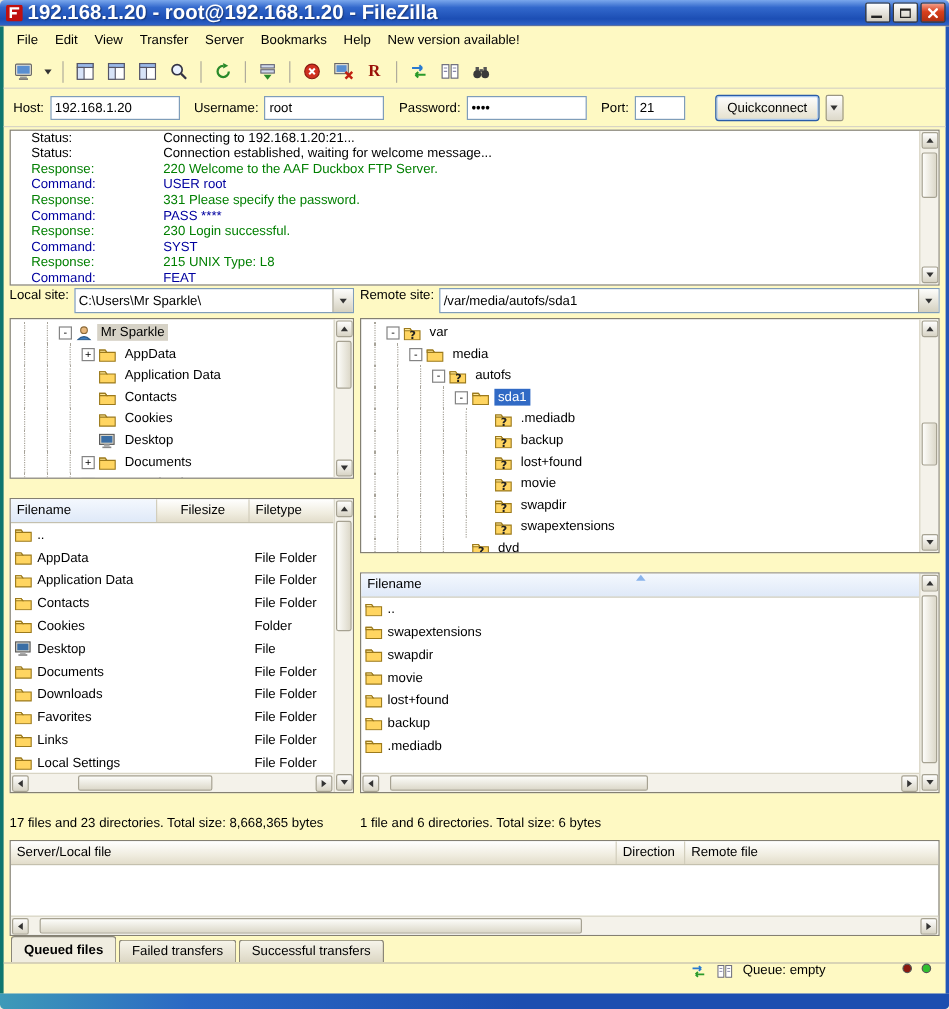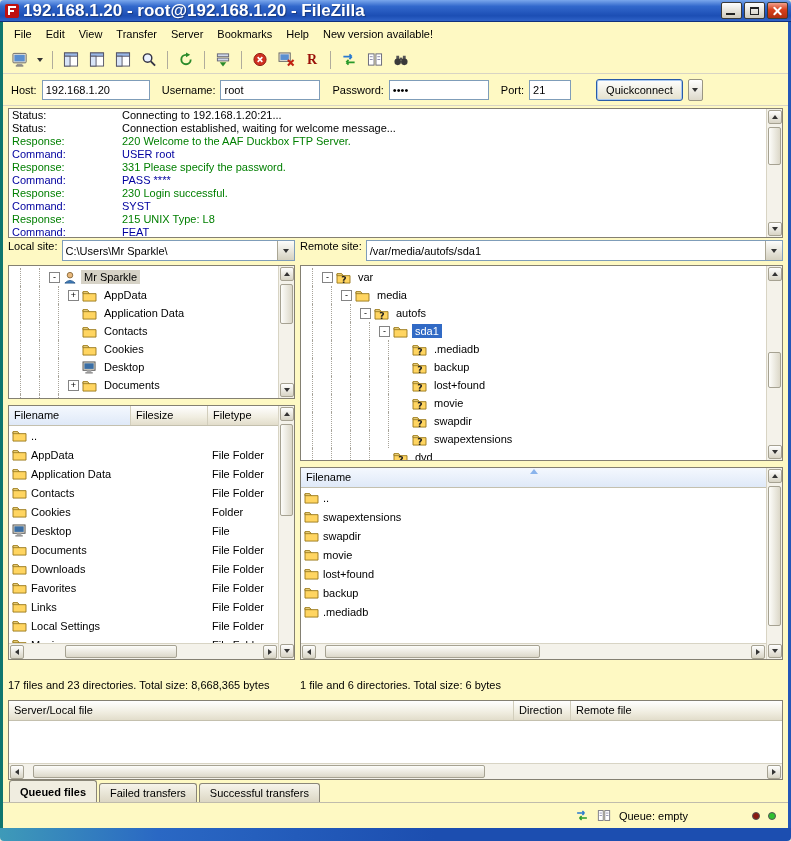--- a/index.html
+++ b/index.html
@@ -34,21 +34,21 @@
 .qlab.first{margin-left:0}
 .qin{height:20px;border:1px solid #7f9db9;padding:0 3px;font:11px "Liberation Sans",sans-serif;background:#fff}
 .w105{width:108px}.w95{width:100px}.w42{width:42px}
 .qbtn{height:22px;margin-left:20px;padding:0 9px;font:11px "Liberation Sans",sans-serif;border:1px solid #2a5ca8;border-radius:3px;background:linear-gradient(#fefefe,#e4e0cc);box-shadow:inset 0 0 0 1px #a8c8f0;cursor:default}
 .qdrop{width:15px;height:22px;border:1px solid #9a9684;border-radius:2px;background:linear-gradient(#fefefe,#ddd9ca);display:flex;align-items:center;justify-content:center}
 
 .panel{background:#fff;border:1px solid #848072}
 
 .logwrap{height:132px;flex:none;padding:2px 5px 0}
 .logpanel{height:130px;display:flex;overflow:hidden}
-.logbody{flex:1;overflow:hidden;padding-left:3px}
+.logbody{flex:1;overflow:hidden;padding-left:17px}
 .logline{display:flex;height:13px;line-height:13px;white-space:nowrap}
 .loglab{width:110px;flex:none}
 .lc-status{color:#000}
 .lc-command{color:#00009f}
 .lc-response{color:#007f00}
 
 .panes{height:458px;flex:none;display:flex;gap:5px;padding:2px 5px 0;min-height:0}
 .col-left{width:287px;flex:none;display:flex;flex-direction:column}
 .col-right{flex:1;display:flex;flex-direction:column;min-width:0}
 .site-row{height:22px;flex:none;display:flex;gap:4px;margin-bottom:3px}
@@ -62,27 +62,27 @@
 .trow{display:flex;align-items:center;height:18px;white-space:nowrap}
 .ind{width:19px;height:100%;position:relative;flex:none}
 .ind::before{content:"";position:absolute;left:9px;top:0;bottom:0;border-left:1px dotted #a8a49a}
 .exp{width:11px;height:11px;flex:none;border:1px solid #848484;background:#fff;display:flex;align-items:center;justify-content:center;font-size:9px;line-height:9px;margin-right:3px}
 .exp:empty{visibility:hidden}
 .ticon{margin-right:4px;display:flex;flex:none}
 .tlab{padding:1px 3px}
 .sel-active{background:#316ac5;color:#fff}
 .sel-inactive{background:#d6d2c6}
 
-.list-panel{display:flex;overflow:hidden;margin-top:6px}
+.list-panel{display:flex;overflow:hidden;margin-top:16px}
 .ll{height:271px}.rl{height:209px}
 .list-main{flex:1;display:flex;flex-direction:column;min-width:0;overflow:hidden}
 .hdr{height:20px;flex:none;display:flex;background:linear-gradient(#ffffff,#f0ede0 60%,#e2ddcb);border-bottom:1px solid #c4c0ae;position:relative}
 .hcell{padding:3px 5px;border-right:1px solid #d2cebc;white-space:nowrap;overflow:hidden}
 .hcell.sorted{background:linear-gradient(#f4f8fe,#dfe9f8)}
-.hcell.rgt{text-align:left}
+.hcell.rgt{text-align:center}
 .flex1{flex:1;border-right:none}
 .rows{flex:1;overflow:hidden}
 .lrow{display:grid;grid-template-columns:122px 77px 1fr;height:19px;align-items:center}
 .rrow{display:flex;align-items:center;height:19px;gap:4px;padding-left:3px;white-space:nowrap}
 .cname{display:flex;align-items:center;gap:4px;padding-left:3px;overflow:hidden;white-space:nowrap}
 .csize{text-align:right;padding-right:8px}
 .ctype{padding-left:4px;white-space:nowrap}
 .pane-status{height:18px;margin-top:19px;white-space:nowrap;overflow:hidden}
 
 .vscroll{width:16px;flex:none;background:#f4f2ea;border-left:1px solid #d8d4c4;display:flex;flex-direction:column}
@@ -92,21 +92,21 @@
 .sthumb{position:absolute;left:1px;right:1px;background:linear-gradient(90deg,#fdfdfa,#dcd8c9);border:1px solid #a6a292;border-radius:2px}
 .hthumb{position:absolute;top:1px;bottom:1px;background:linear-gradient(#fdfdfa,#dcd8c9);border:1px solid #a6a292;border-radius:2px}
 
 .queuewrap{margin:4px 5px 0;height:80px;flex:none}
 .queuepanel{height:80px;display:flex;flex-direction:column;overflow:hidden}
 .qbody{flex:1}
 .tabsrow{height:22px;flex:none;display:flex;align-items:flex-end;gap:2px;padding:0 6px}
 .tab{height:19px;padding:3px 10px 0;border:1px solid #8a8678;border-bottom:none;border-radius:3px 3px 0 0;background:linear-gradient(#f6f4ea,#dcd7c4);white-space:nowrap;cursor:default}
 .tab.active{height:22px;padding-top:5px;background:#f0ede0;font-weight:bold}
 
-.statusbar{height:26px;flex:none;display:flex;align-items:center;padding:0 12px;border-top:1px solid #c0bcac;gap:8px}
+.statusbar{height:26px;flex:none;display:flex;align-items:flex-start;padding:0 12px;border-top:1px solid #c0bcac;gap:8px}
 .sb-spacer{flex:1}
 .sb-queue{margin-right:56px}
 .led{width:8px;height:8px;border-radius:50%;border:1px solid #555}
 .led-red{background:#8a1a10}
 .led-green{background:#30c030}
 .bottomstrip{height:13px;flex:none;background:linear-gradient(90deg,#3e9ab8 0%,#2a68c4 20%,#1c4eb0 55%,#1c4eb0 100%);border-radius:0 0 4px 4px}
 .split-arrow{position:absolute;top:1px;left:50%;margin-left:-4px;width:0;height:0;border-left:4px solid transparent;border-right:4px solid transparent;border-bottom:5px solid #8ab4ec}
 svg{flex:none}
 </style>
 </head>

